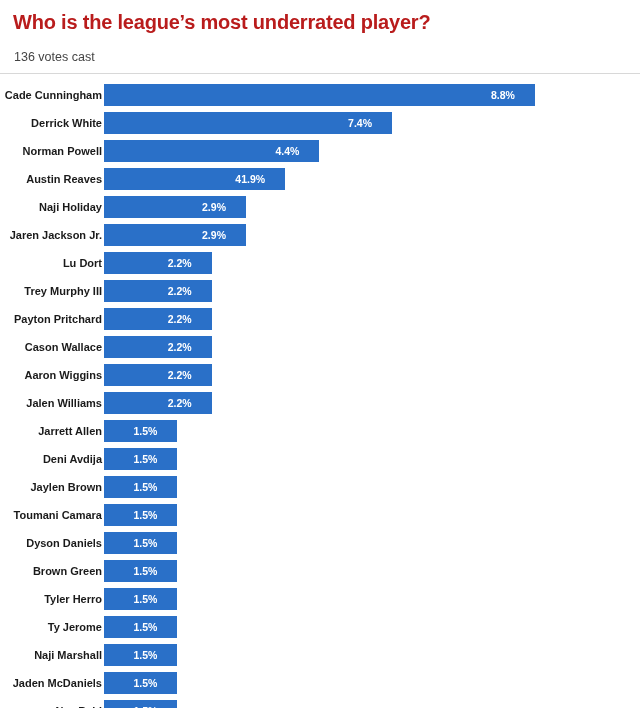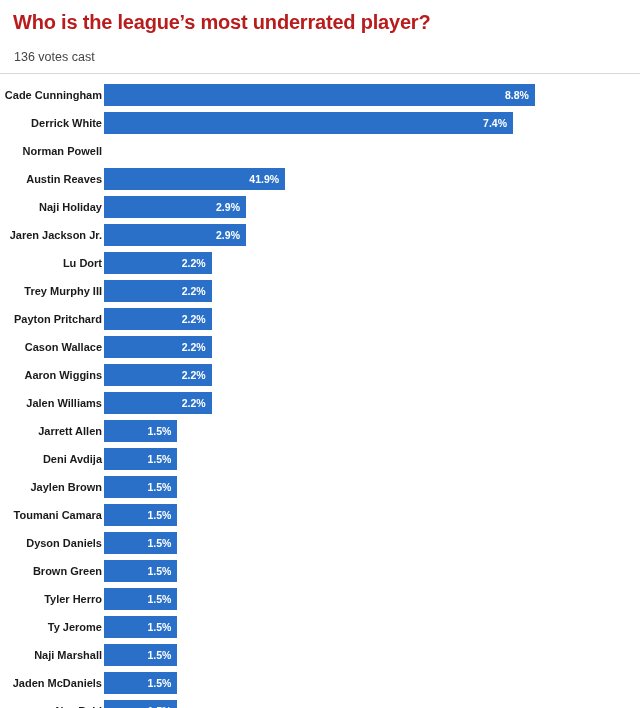--- a/index.html
+++ b/index.html
@@ -62,21 +62,21 @@
     flex: 1;
     height: 22px;
   }
   .bar {
     height: 22px;
     background: #2a70c8;
     display: flex;
     align-items: center;
     justify-content: flex-end;
     box-sizing: border-box;
-    padding-right: 6px;
+    padding-right: 20px;
     min-width: 24px;
   }
   .bar-value {
     font-size: 10.5px;
     font-weight: bold;
     color: #ffffff;
     white-space: nowrap;
   }
 </style>
 </head>
@@ -91,27 +91,32 @@
         <div class="row-label">Cade Cunningham</div>
         <div class="bar-area">
           <div class="bar" style="width: 430.833px; background: rgb(42, 112, 200);">
             <span class="bar-value">8.8%</span>
           </div>
         </div>
       </div>
       <div class="row">
         <div class="row-label">Derrick White</div>
         <div class="bar-area">
-          <div class="bar" style="width: 409px; background: rgb(42, 112, 200);">
+          <div class="bar" style="width: 288px; background: rgb(42, 112, 200);">
             <span class="bar-value">7.4%</span>
           </div>
         </div>
       </div>
       <div class="row">
         <div class="row-label">Norman Powell</div>
+        <div class="bar-area">
+          <div class="bar" style="width: 215.417px; background: rgb(42, 112, 200);">
+            <span class="bar-value">4.4%</span>
+          </div>
+        </div>
       </div>
       <div class="row">
         <div class="row-label">Austin Reaves</div>
         <div class="bar-area">
           <div class="bar" style="width: 181.146px; background: rgb(42, 112, 200);">
             <span class="bar-value">41.9%</span>
           </div>
         </div>
       </div>
       <div class="row">

